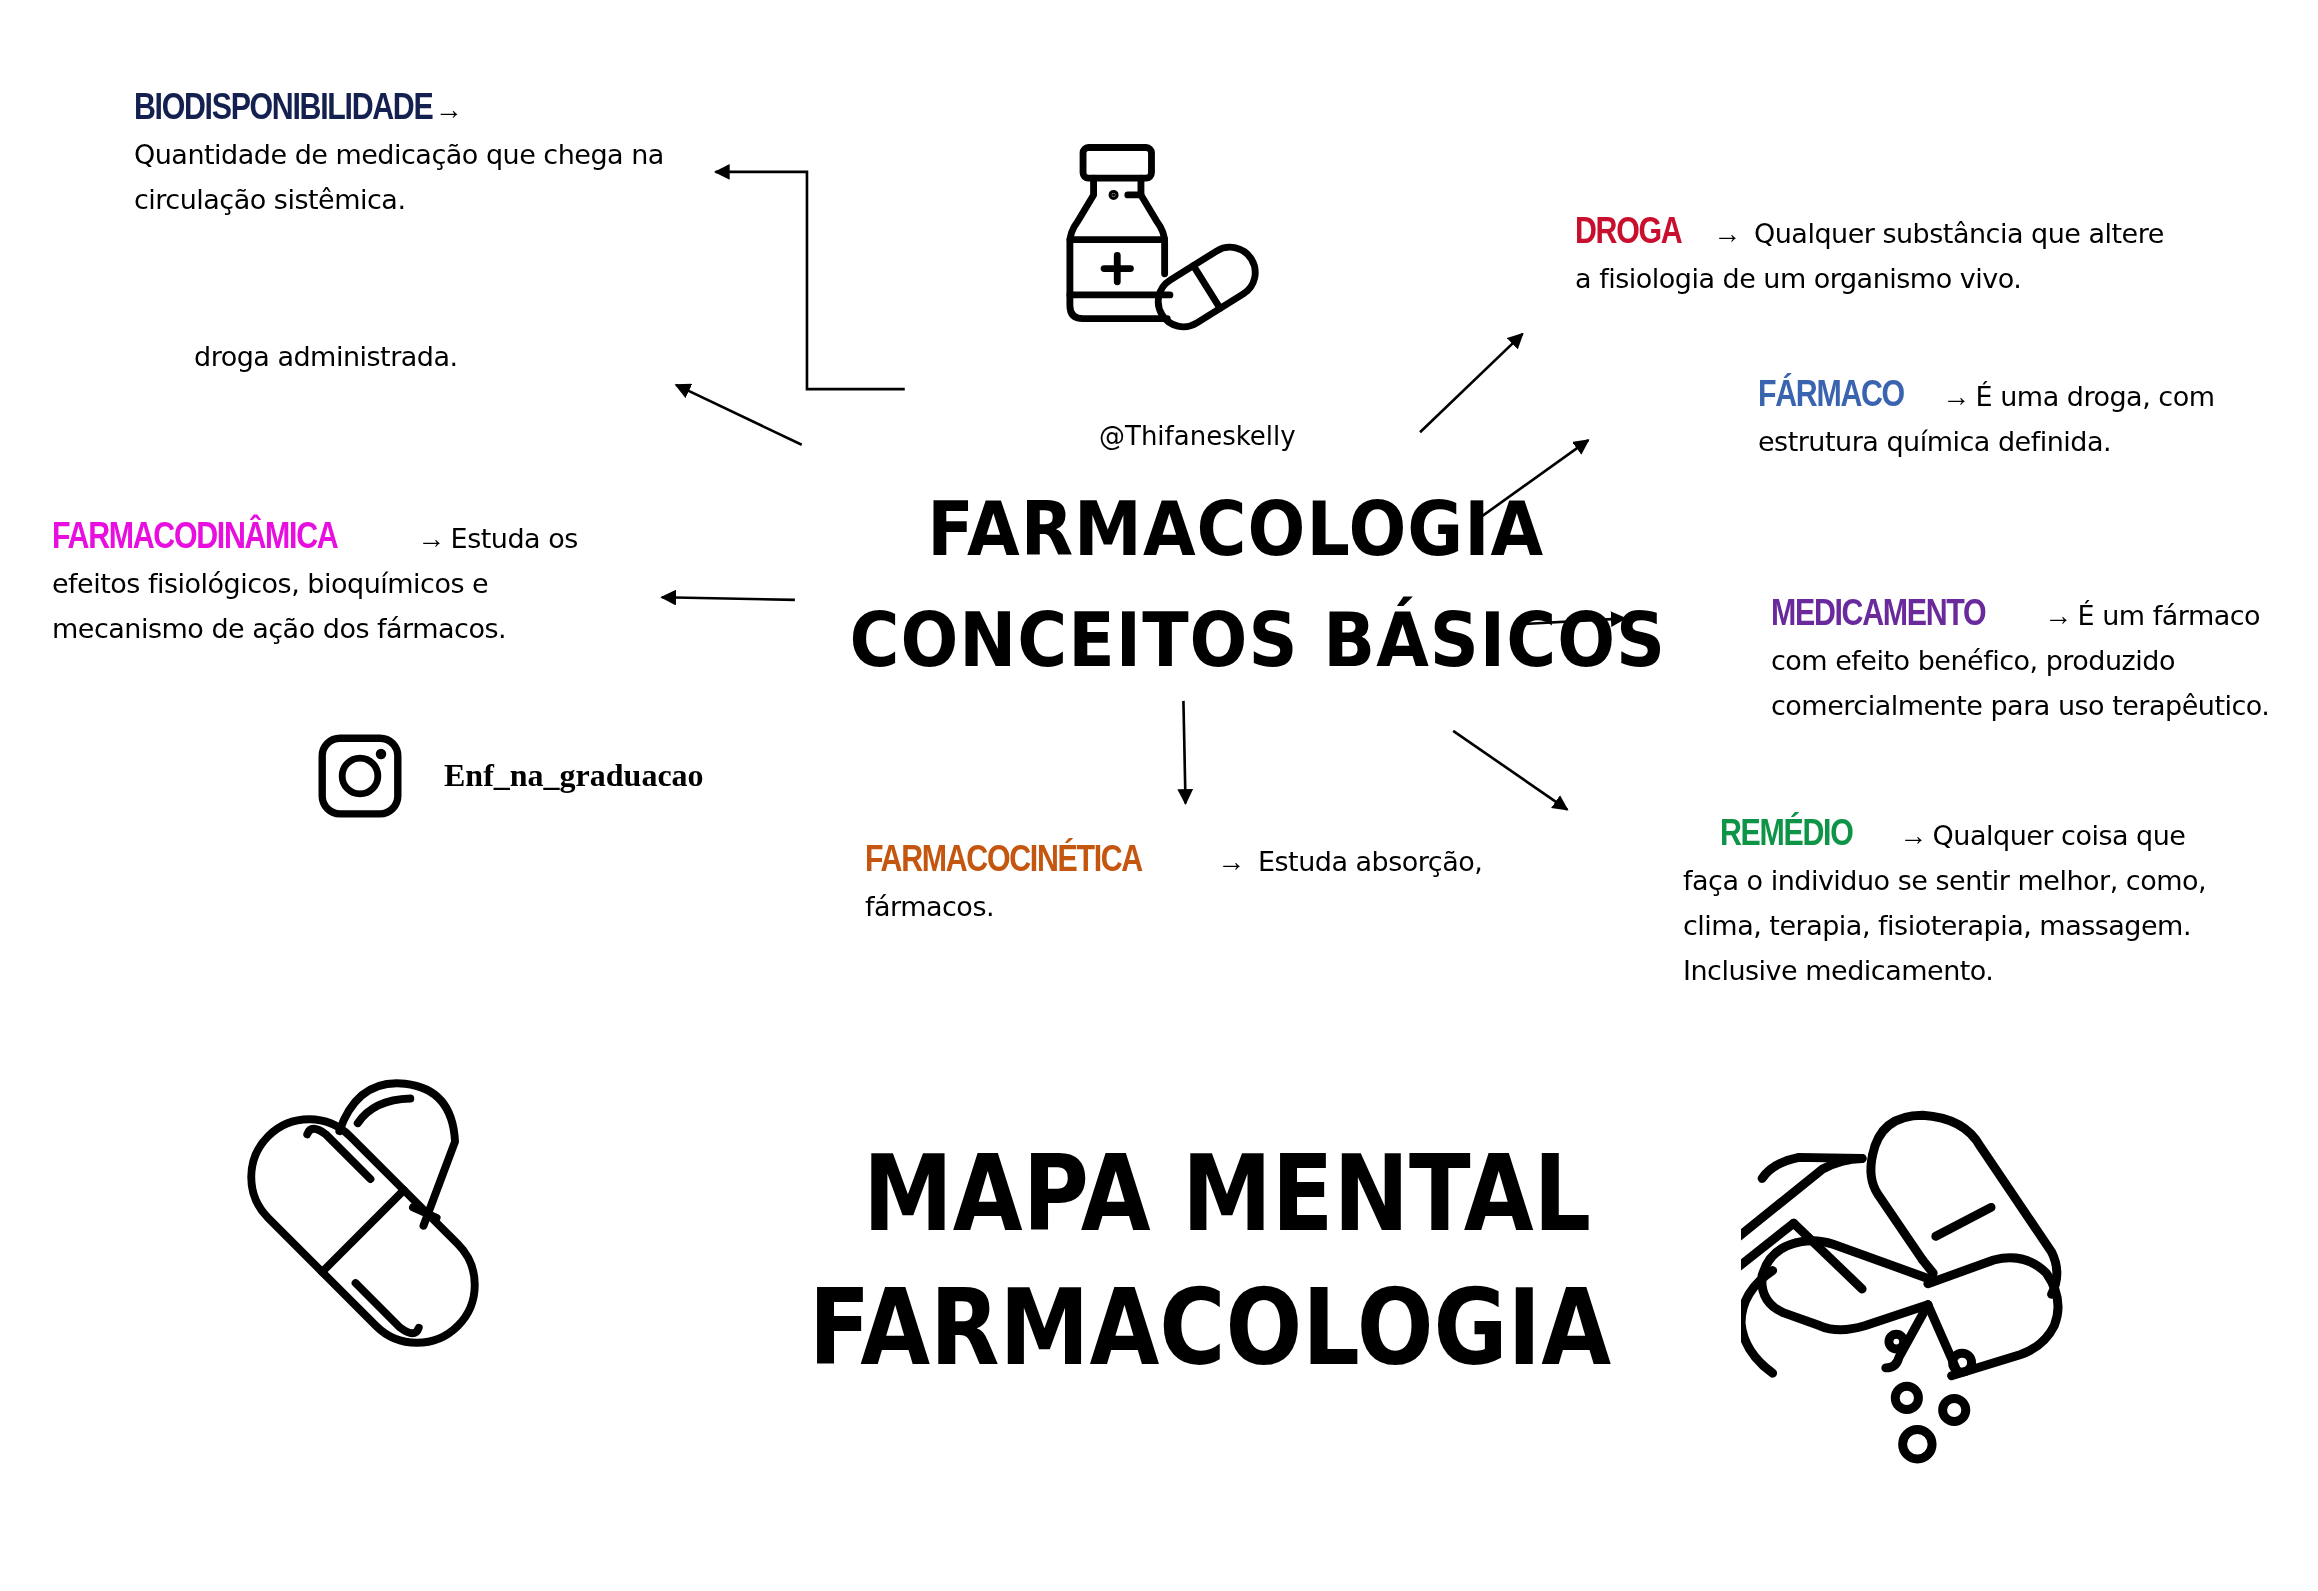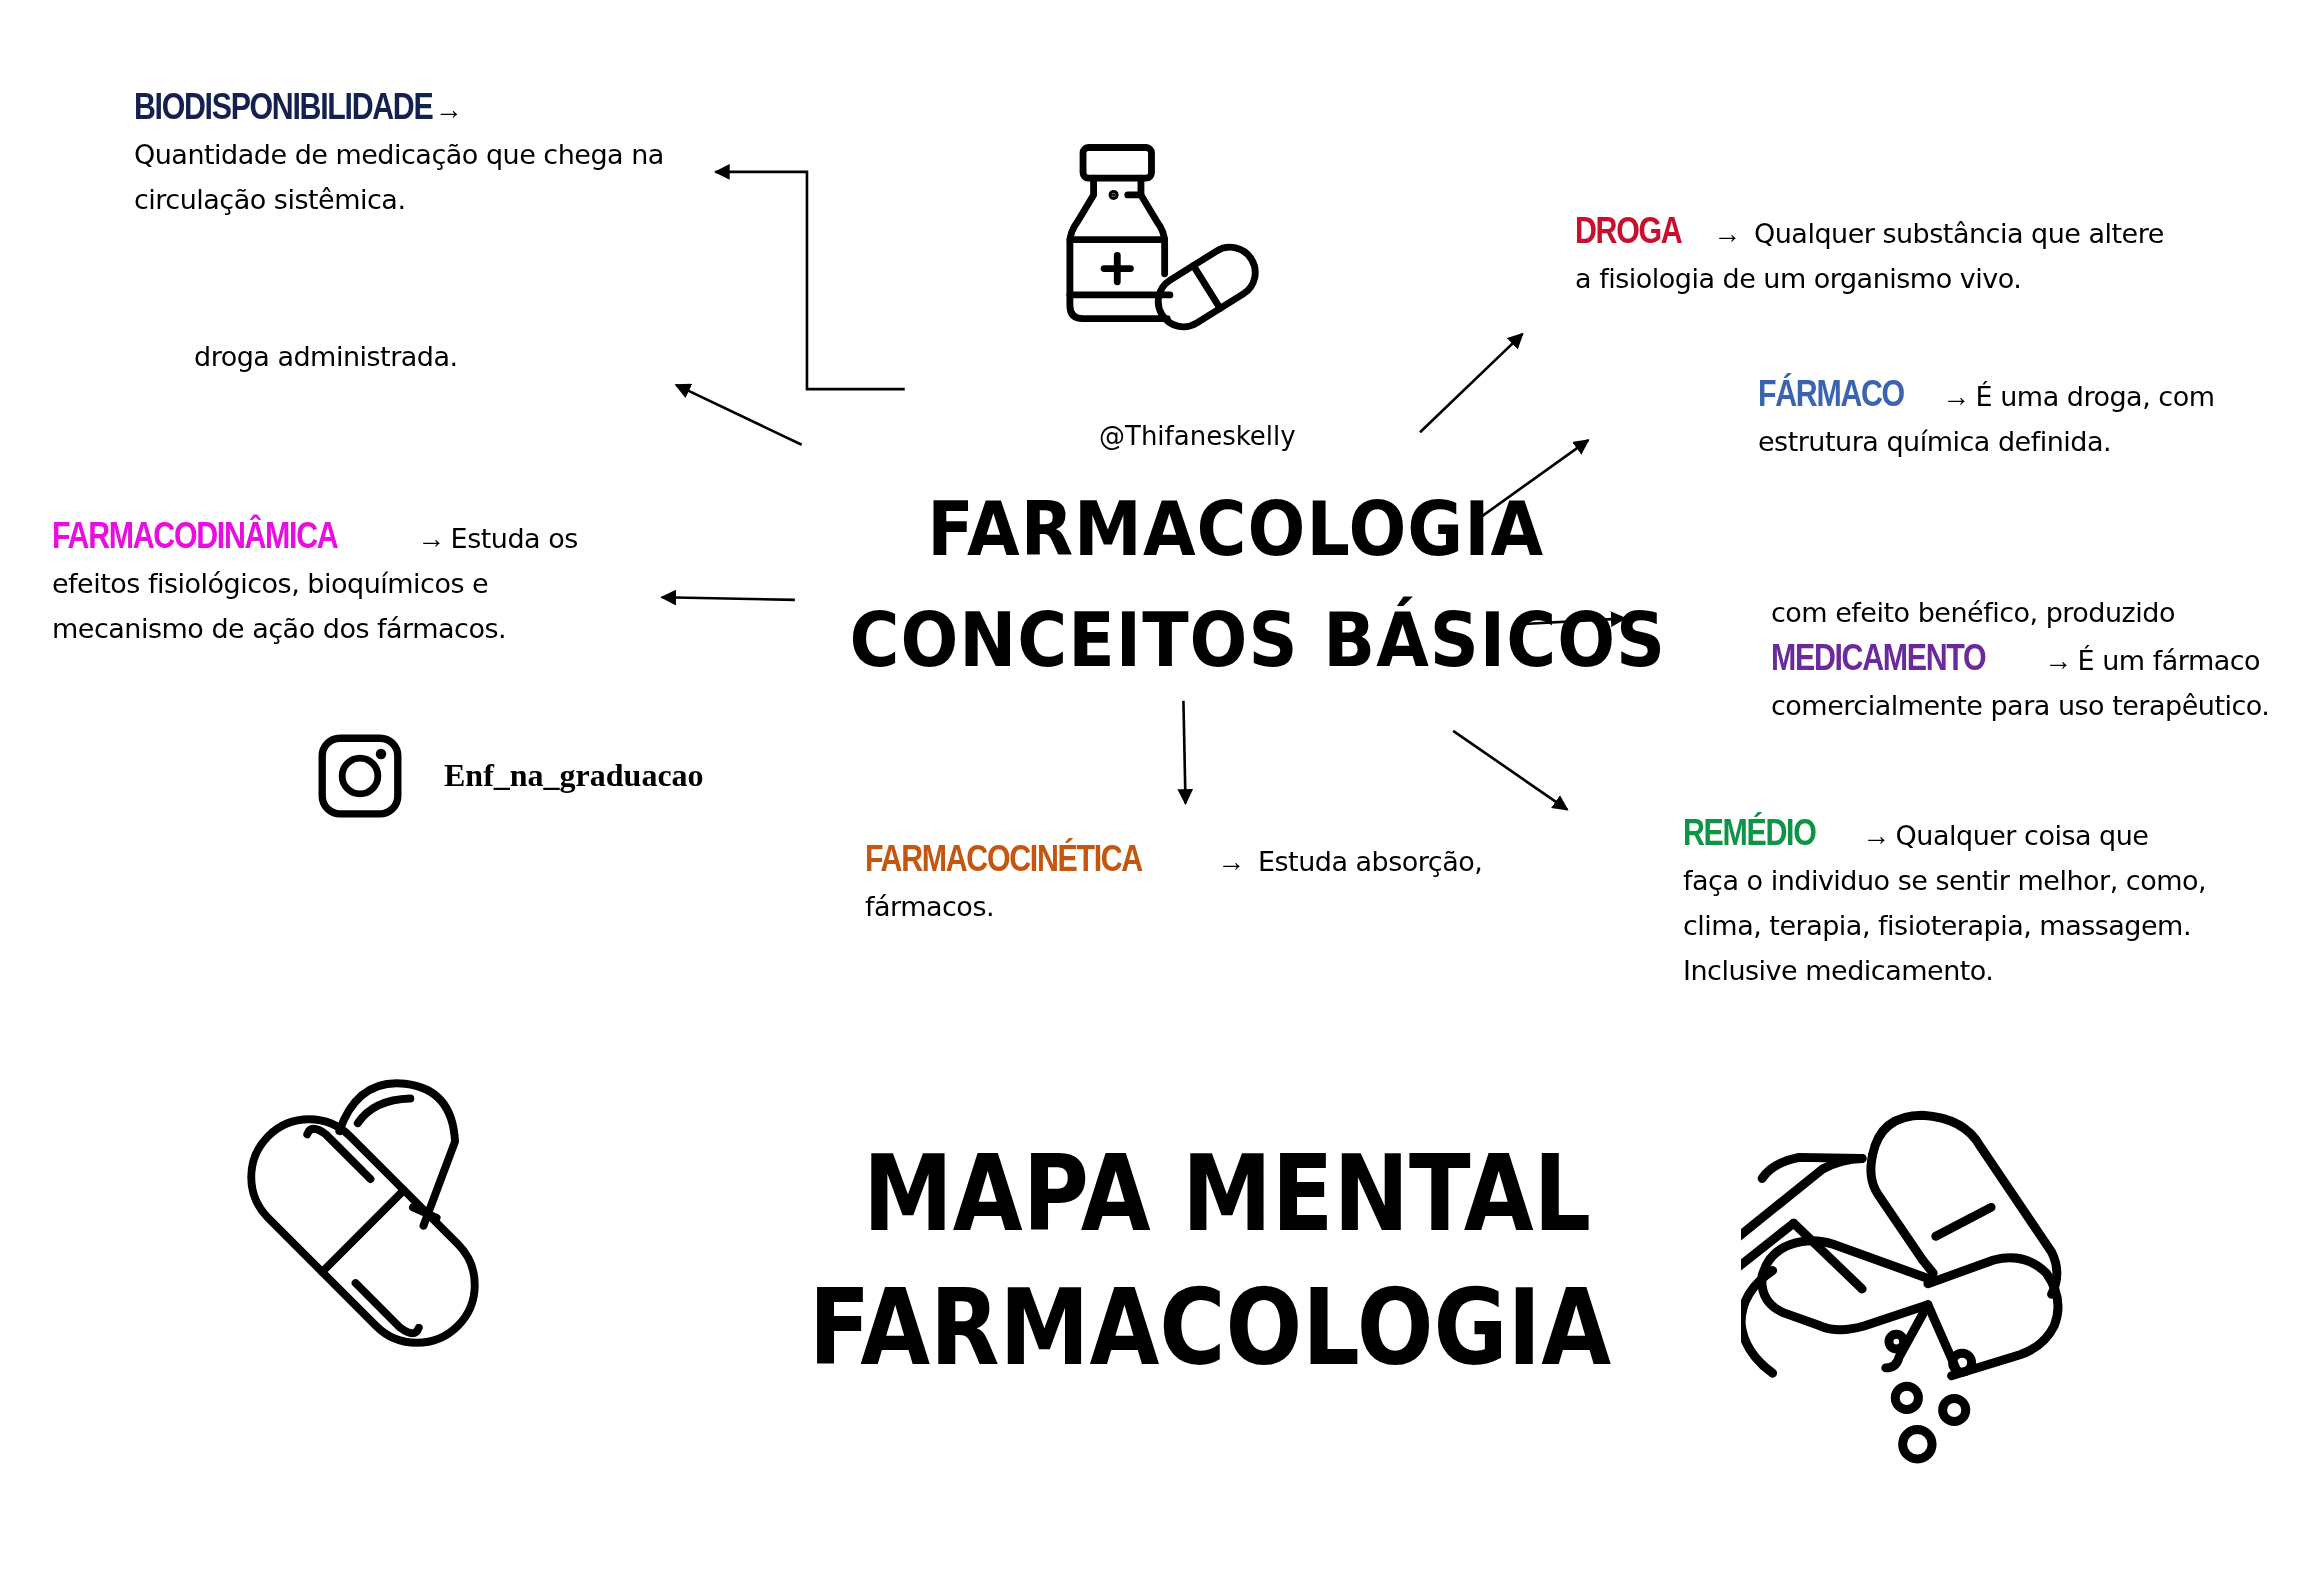--- a/index.html
+++ b/index.html
@@ -149,30 +149,30 @@
   </div>
 
   <div class="node" style="left:1758px;top:371px;">
     <div class="line">
       <span class="term-wrap" style="width:179px;"><span class="term" style="color:#3b64b0;">FÁRMACO</span></span><span class="arrow-glyph">→</span><span class="desc">É uma droga, com</span>
     </div>
     <div class="line desc">estrutura química definida.</div>
   </div>
 
   <div class="node" style="left:1771px;top:590px;">
+    <div class="line">
+      <span class="term-wrap" style="width:268px;"><span class="term" style="color:#6a2a9c;">MEDICAMENTO</span></span><span class="arrow-glyph">→</span><span class="desc">É um fármaco</span>
+    </div>
     <div class="line desc">com efeito benéfico, produzido</div>
-    <div class="line">
-      <span class="term-wrap" style="width:268px;"><span class="term" style="color:#6a2a9c;">MEDICAMENTO</span></span><span class="arrow-glyph">→</span><span class="desc">É um fármaco</span>
-    </div>
     <div class="line desc">comercialmente para uso terapêutico.</div>
   </div>
 
   <div class="node" style="left:1683px;top:810px;">
     <div class="line">
-      <span class="term-wrap" style="width:174px;"><span class="term" style="color:#0e9447;">REMÉDIO</span></span><span class="arrow-glyph">→</span><span class="desc">Qualquer coisa que</span>
+      <span class="term-wrap" style="width:174px;margin-left:37px;"><span class="term" style="color:#0e9447;">REMÉDIO</span></span><span class="arrow-glyph">→</span><span class="desc">Qualquer coisa que</span>
     </div>
     <div class="line desc">faça o individuo se sentir melhor, como,</div>
     <div class="line desc">clima, terapia, fisioterapia, massagem.</div>
     <div class="line desc">Inclusive medicamento.</div>
   </div>
 
   <svg class="abs" style="left:205px;top:1068px;" width="316" height="305" viewBox="0 0 600 580">
     <g fill="none" stroke="#000" stroke-width="15" stroke-linecap="round">
 
       <path d="M255,120 Q290,20 380,30 Q470,40 475,140 L415,300 M395,265 L440,285"></path>

